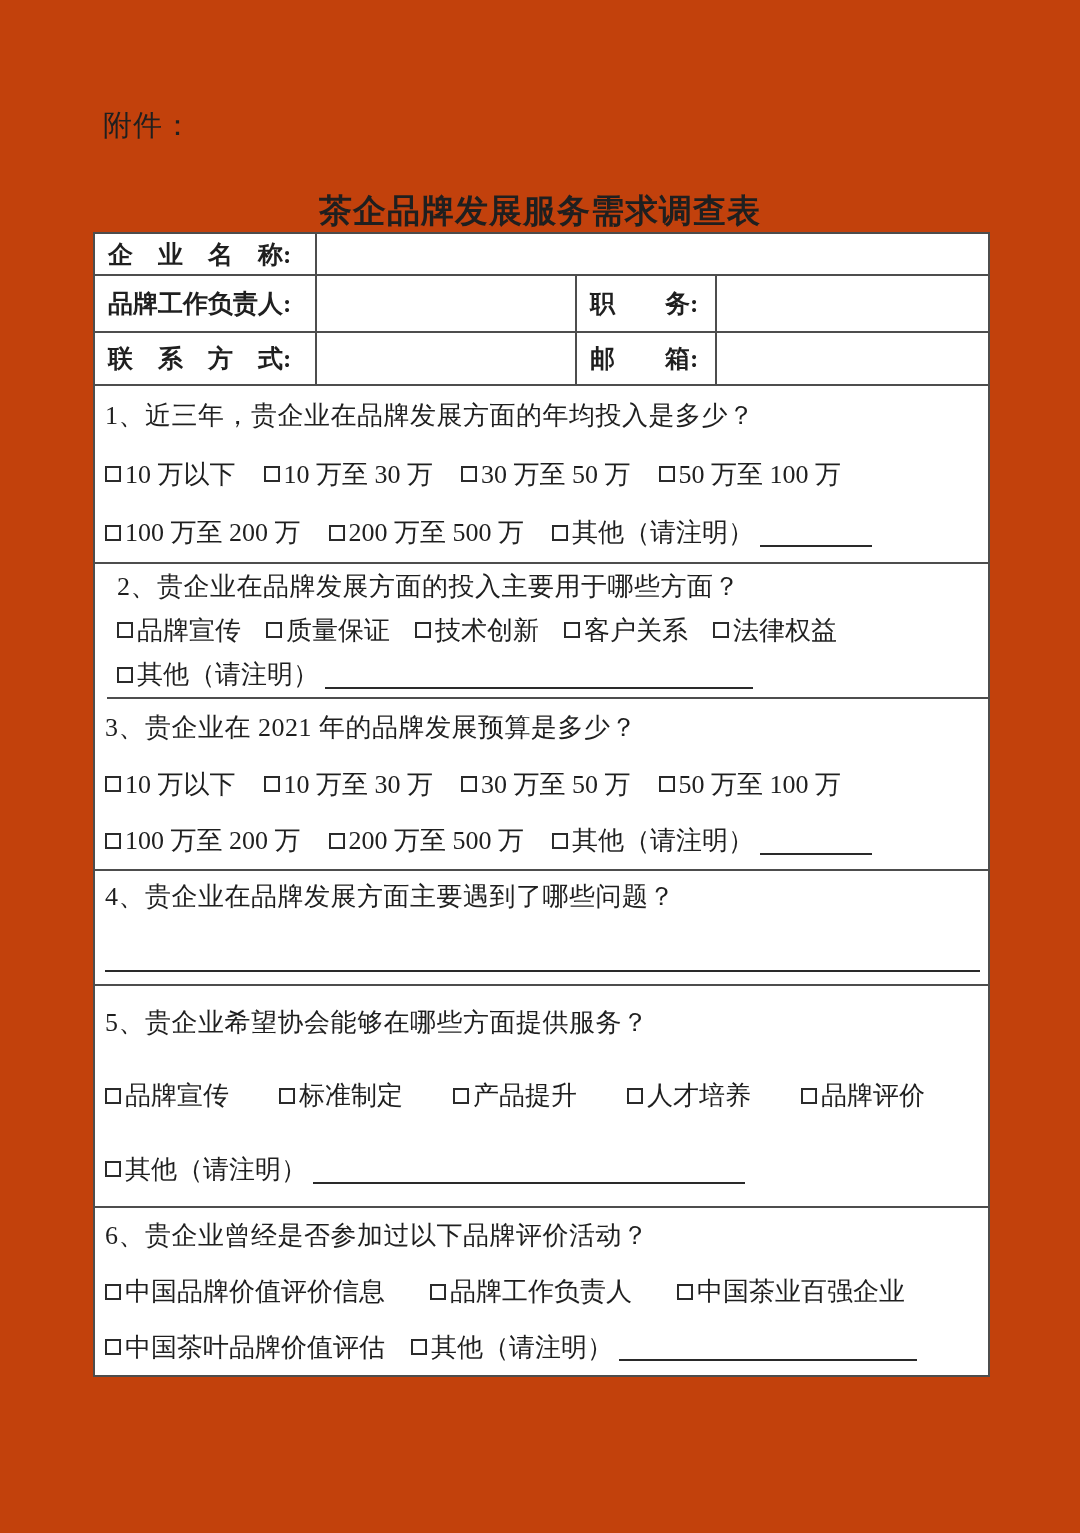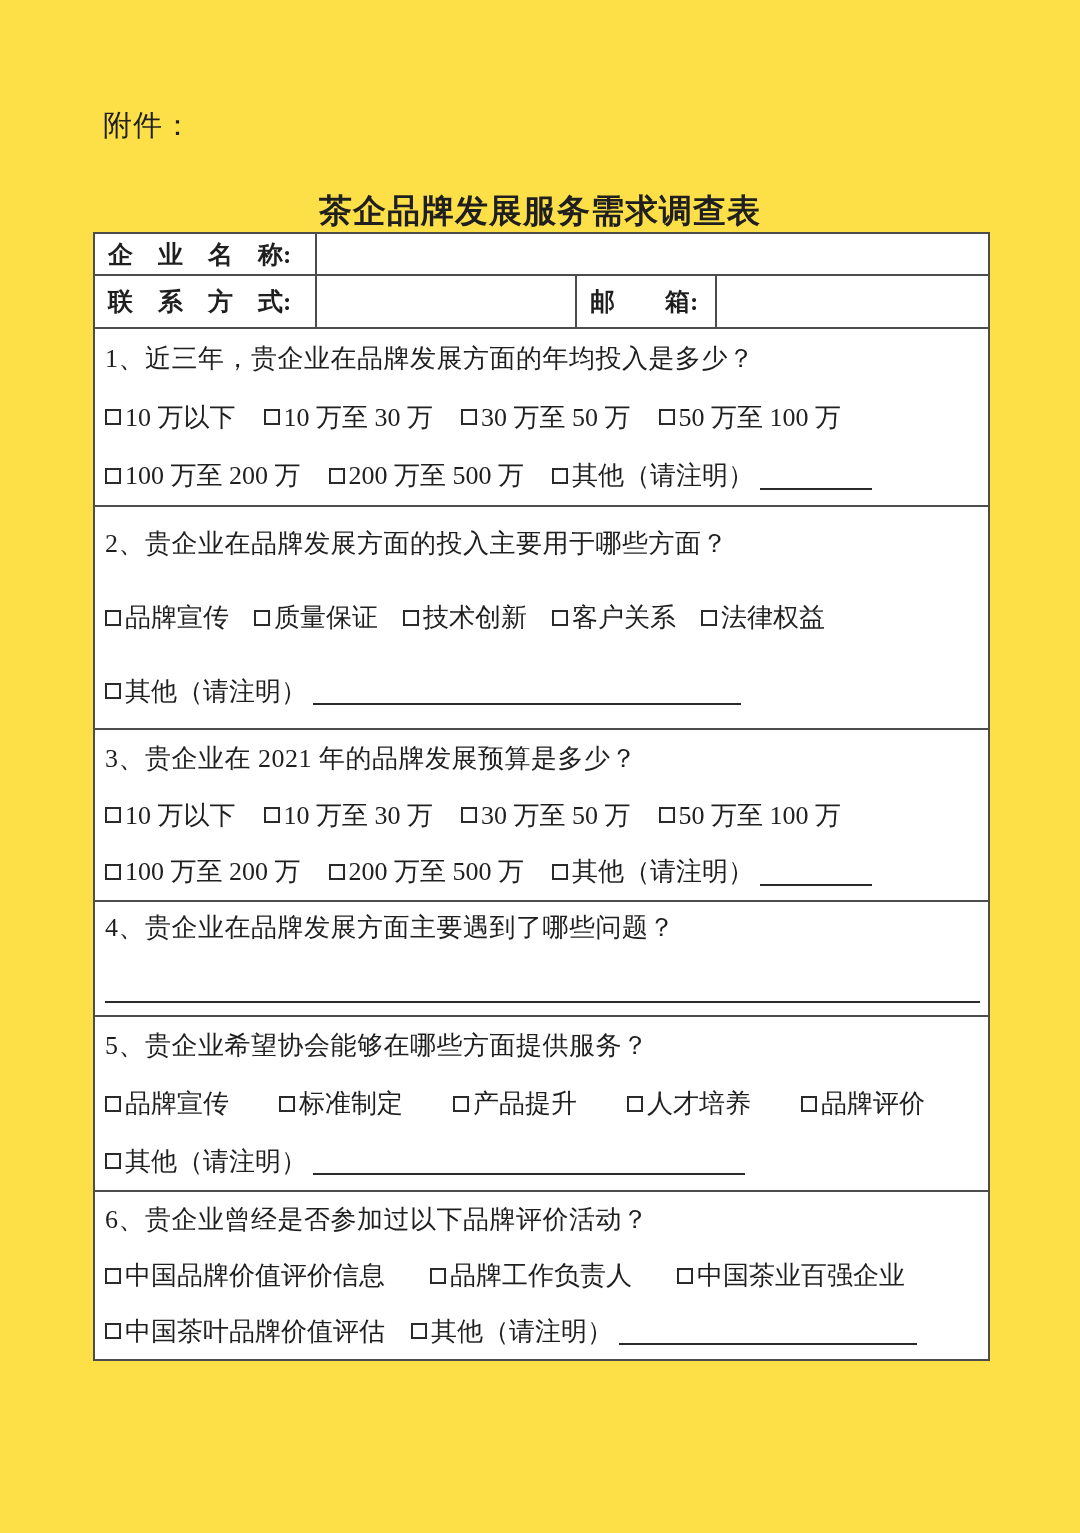--- a/index.html
+++ b/index.html
@@ -1,38 +1,38 @@
 <!DOCTYPE html>
 <html><head>
 <meta charset="utf-8">
 <style>
   * { box-sizing: border-box; margin: 0; padding: 0; }
   html,body { background:#ffffff; }
   body { font-family: "Liberation Serif", "DejaVu Serif", serif; color:#1f1f1f; }
-  .page { position:relative; width:1080px; height:1533px; background:#fde047; overflow:hidden; }
+  .page { position:relative; width:1080px; height:1533px; background:#c2410c; overflow:hidden; }
 
   .attachment { position:absolute; left:103px; top:106px; font-size:29px; letter-spacing:1px; }
   .doc-title { position:absolute; left:0; right:0; top:147px; text-align:center;
                font-size:33px; font-weight:700; letter-spacing:1px;margin-top:42px; }
 
   .sheet { position:absolute; left:93px; top:232px; width:897px;
            border:2px solid #4d4d4d; background:#ffffff; }
   .trow { display:flex; border-bottom:2px solid #4d4d4d; }
   .hA { height:42px; } .hB { height:57px; } .hC { height:53px; }
   .cell { border-right:2px solid #4d4d4d; height:100%; }
   .cell.last { border-right:none; flex:1 1 auto; }
   .label-cell { display:flex; align-items:center; padding-left:13px;
                 font-weight:700; font-size:25px; white-space:pre; flex:none; }
   .w1 { width:222px; } .w2 { width:260px; flex:none; } .w3 { width:140px; }
   .input-cell { background:#ffffff; }
 
   .qwrap .qrow { border-bottom:2px solid #4d4d4d; }
   .qwrap .qrow:last-child { border-bottom:none; }
-  .qrow0 { height:178px; } .qrow1 { height:223px; } .qrow2 { height:172px; }
-  .qrow3 { height:115px; } .qrow4 { height:175px; } .qrow5 { height:167px; }
+  .qrow0 { height:178px; } .qrow1 { height:135px;margin-left:12px; } .qrow2 { height:172px; }
+  .qrow3 { height:115px; } .qrow4 { height:222px; } .qrow5 { height:167px; }
 
   .qcell { display:flex; flex-direction:column; height:100%; width:100%;
            padding:0 8px 0 10px; font-size:26px;border-radius:17px; }
   .q-line { flex:1 1 0; display:flex; align-items:center; white-space:nowrap; }
   .q-title { letter-spacing:0.5px; }
 
   .option { display:inline-flex; align-items:center; white-space:nowrap; cursor:default; }
   .cbx { width:16px; height:16px; border:2px solid #2b2b2b; display:inline-block;
          margin-right:4px; flex:none; background:#fff; }
   .blank { display:inline-block; height:1.1em; border-bottom:2px solid #2a2a2a; margin-left:6px; }
@@ -48,20 +48,26 @@
   <div class="attachment">附件：</div>
   <div class="doc-title">茶企品牌发展服务需求调查表</div>
 
   <div class="sheet">
 
     <div class="trow hA">
       <div class="cell label-cell w1">企　业　名　称:</div>
       <div class="cell input-cell last"></div>
     </div>
 
+    <div class="trow hB">
+      <div class="cell label-cell w1">品牌工作负责人:</div>
+      <div class="cell input-cell w2"></div>
+      <div class="cell label-cell w3">职　　务:</div>
+      <div class="cell input-cell last"></div>
+    </div>
 
     <div class="trow hC">
       <div class="cell label-cell w1">联　系　方　式:</div>
       <div class="cell input-cell w2"></div>
       <div class="cell label-cell w3">邮　　箱:</div>
       <div class="cell input-cell last"></div>
     </div>
 
     <div class="qwrap">
         <div class="trow qrow qrow0">

